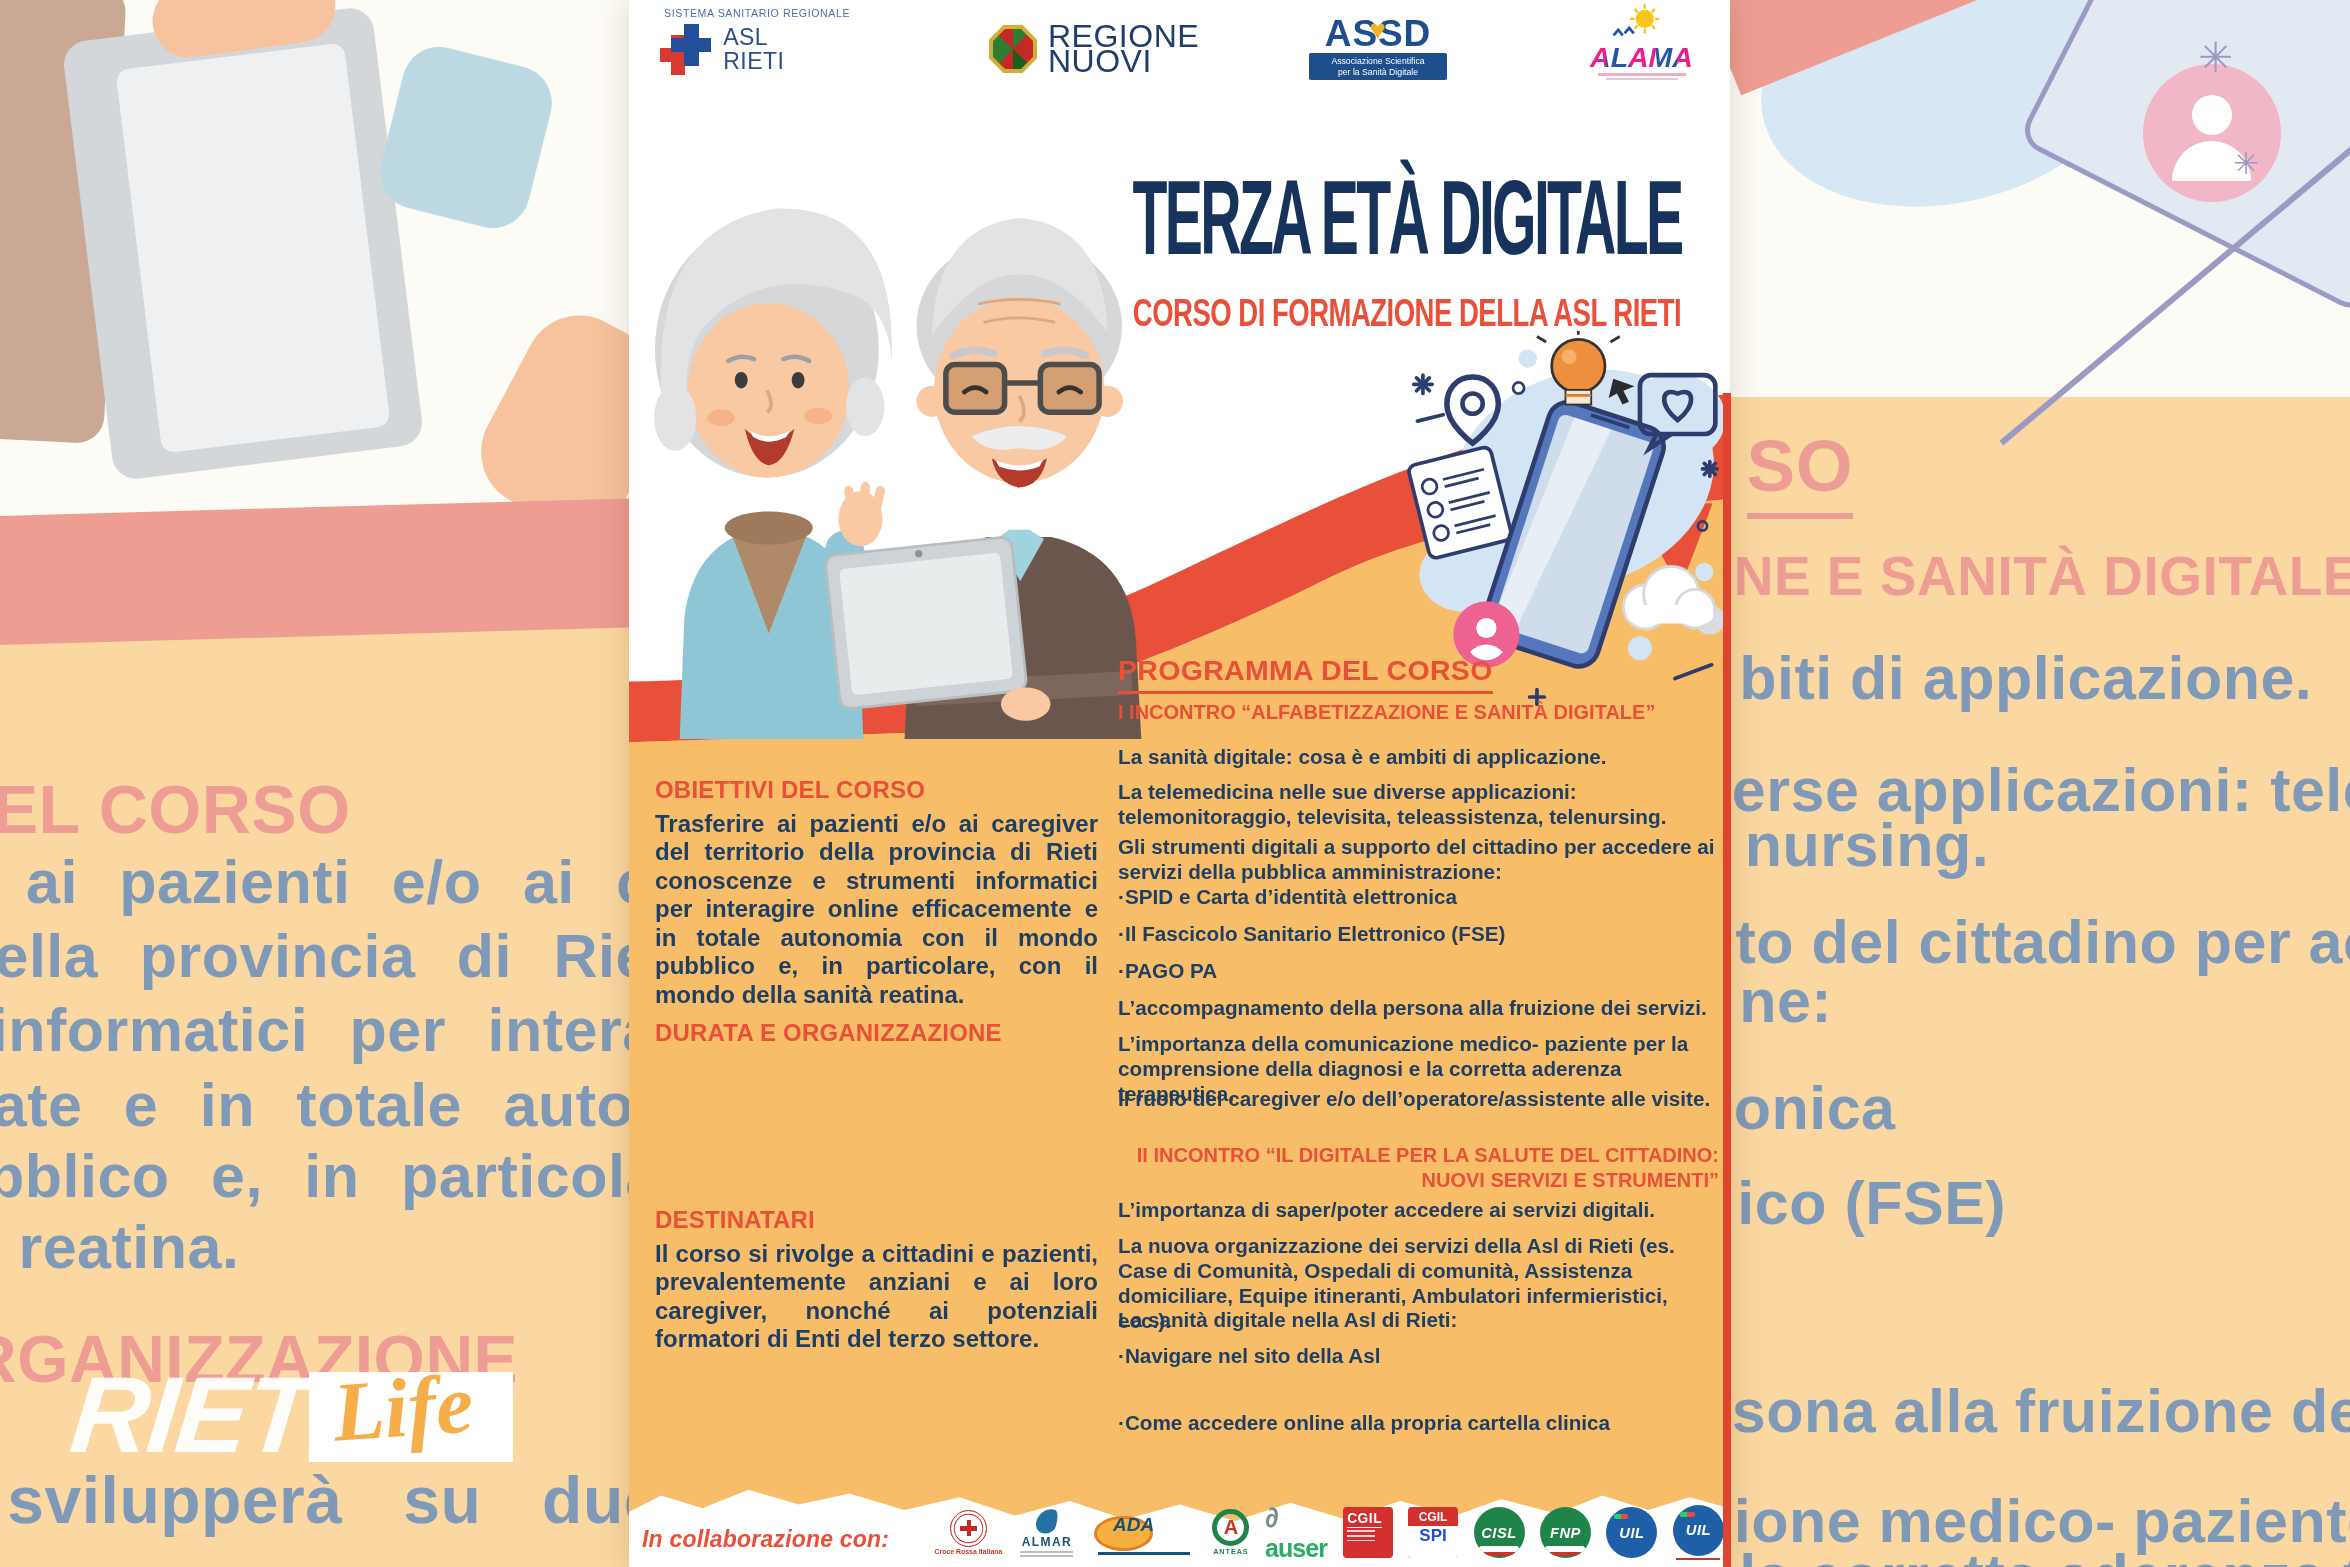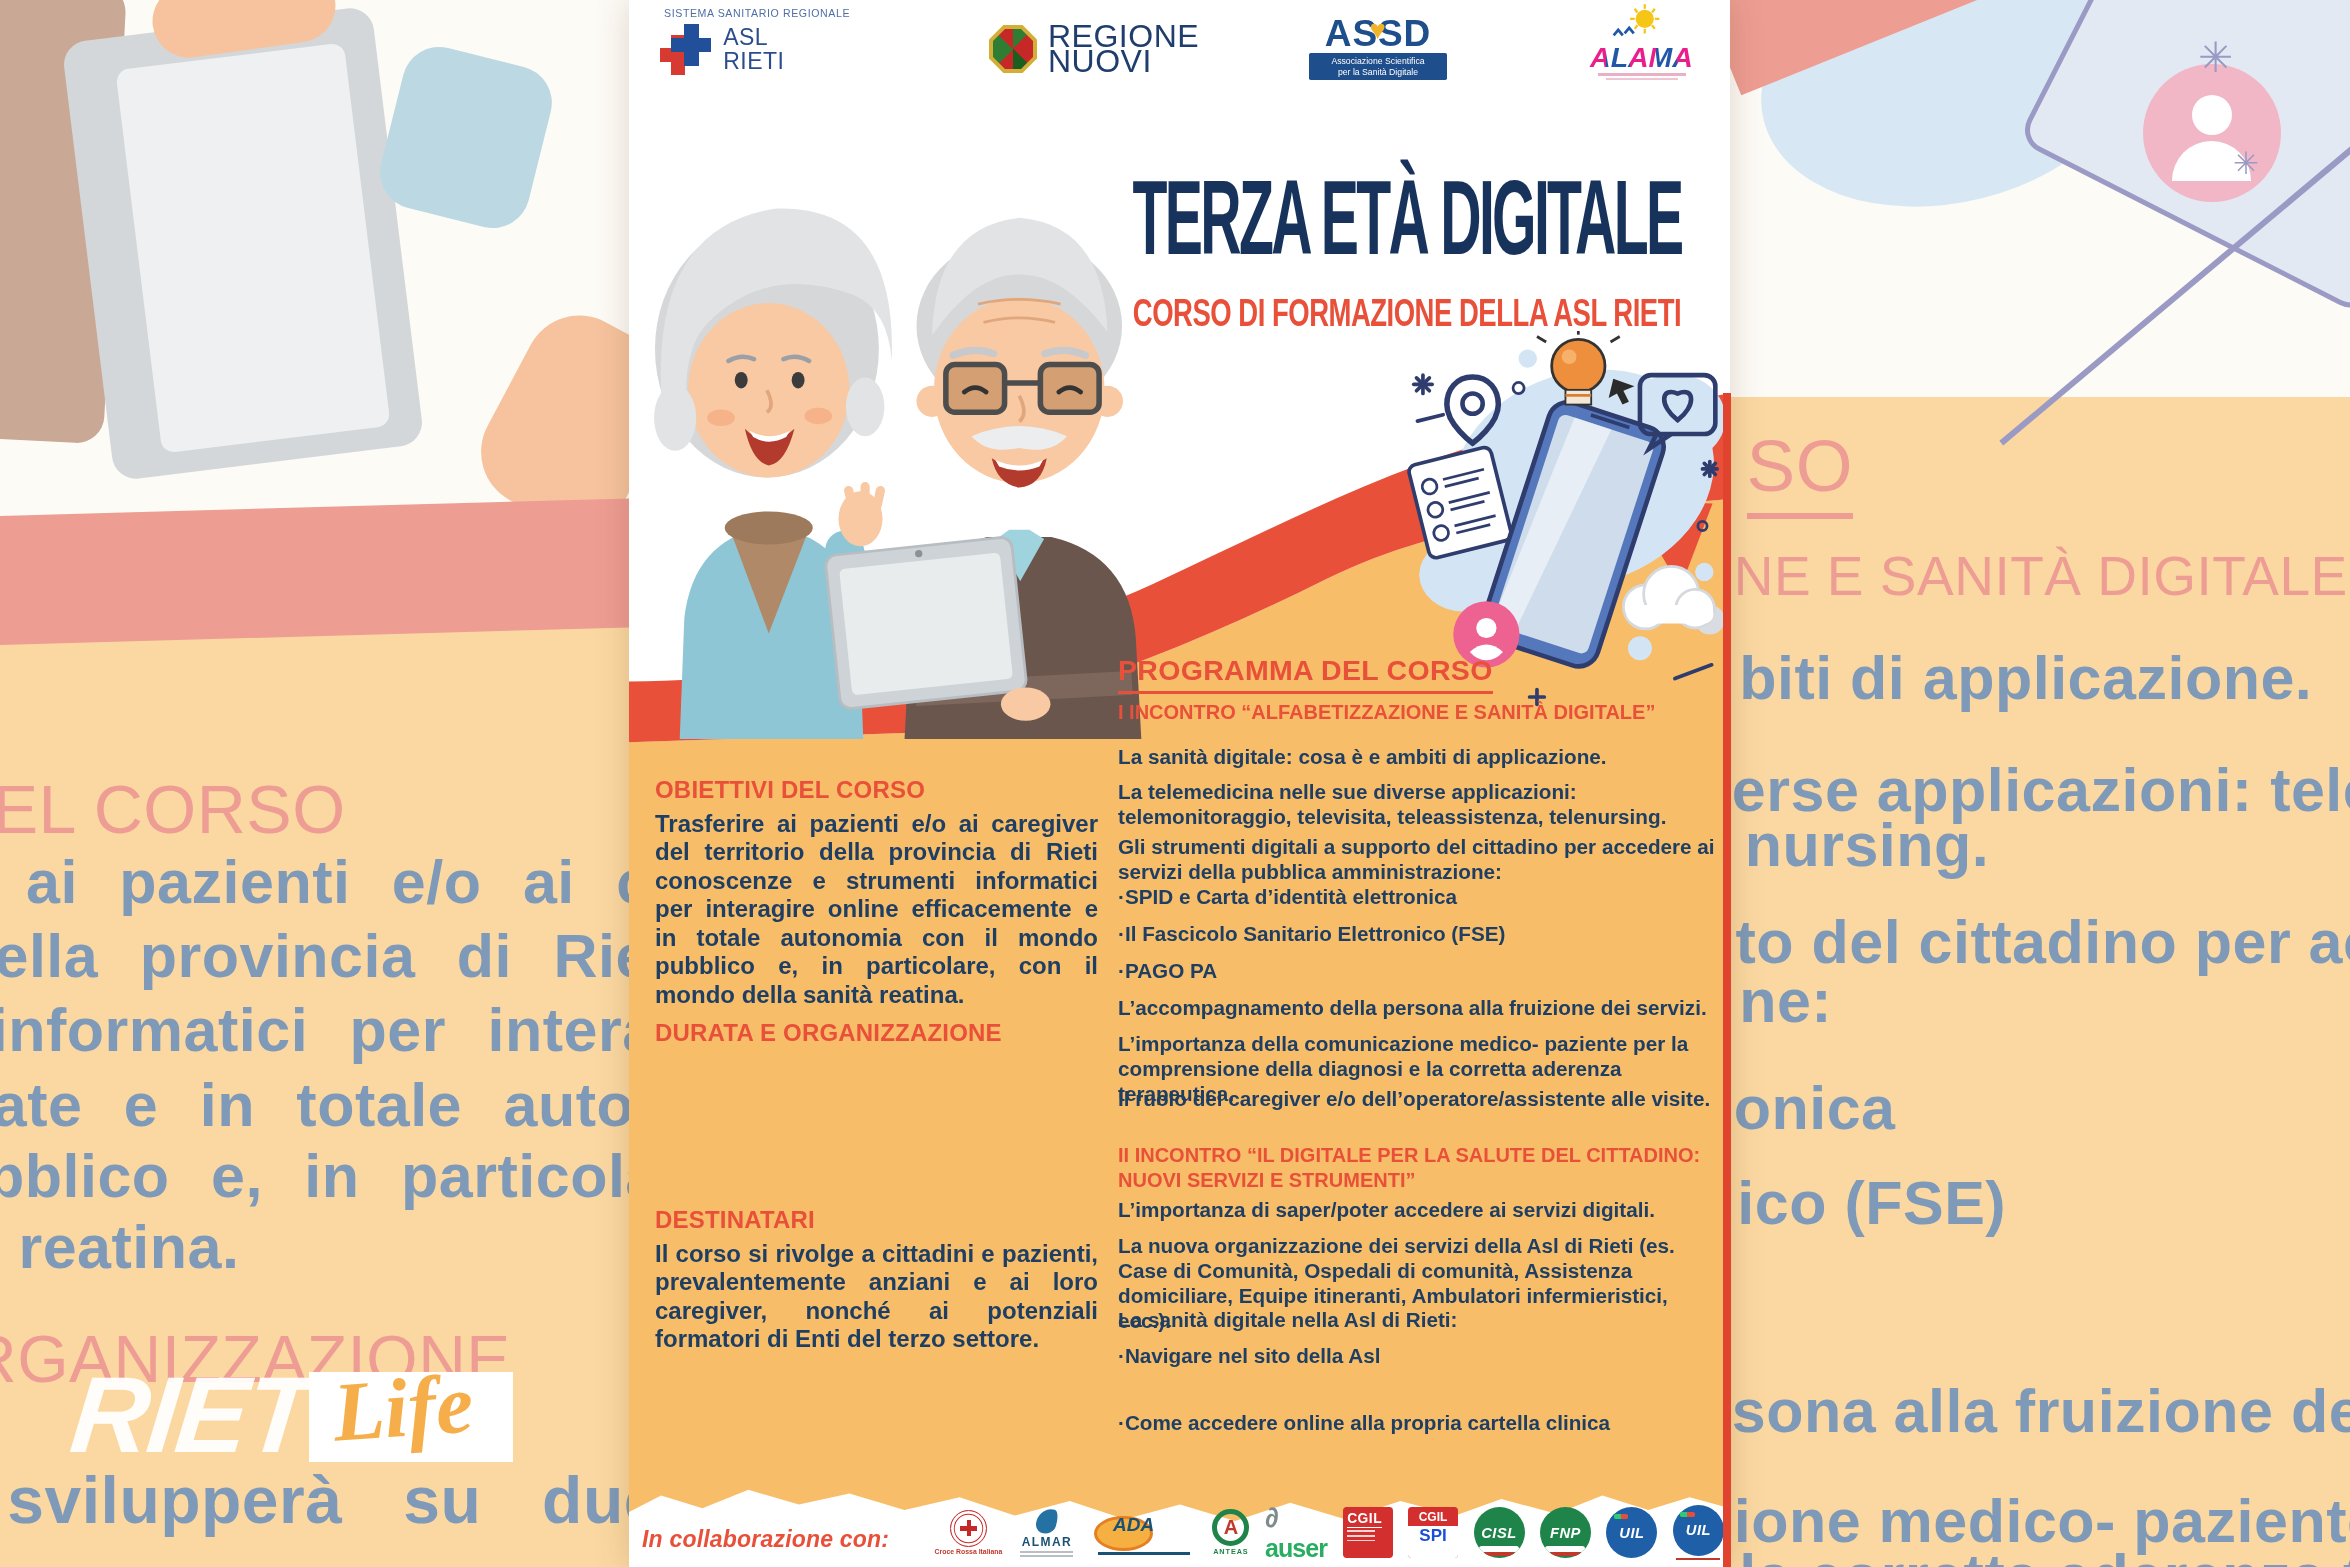--- a/index.html
+++ b/index.html
@@ -7,21 +7,21 @@
   .canvas{position:relative;width:2351px;height:1568px;overflow:hidden;
     font-family:"Liberation Sans",sans-serif;background:#fbd8a1;}
   
   .bgzone{position:absolute;top:0;height:1568px;overflow:hidden;}
   .bgL{left:0;width:629px;}
   .bgR{left:1730px;width:621px;}
   .bg-white{position:absolute;background:#fdfbf6;}
   .frag{position:absolute;white-space:nowrap;font-weight:700;color:#7f9ab8;
     font-size:61px;letter-spacing:0.5px;}
   .frag.jus{word-spacing:24px;}
-  .frag.pink{color:#ee9d94;font-weight:400;}
+  .frag.pink{color:#ee9d94;font-weight:700;}
   .frag.und{border-bottom:6.4px solid #ee9d94;padding-bottom:5.5px;}
   .band{position:absolute;background:#ee9d92;}
   
   .poster{position:absolute;left:629px;top:0;width:1101px;height:1568px;
     background:#ffffff;box-shadow:0 0 33px rgba(80,40,0,.18);}
   .logo-row{position:absolute;left:0;top:0;width:1101px;height:106px;}
   .asl-logo{position:absolute;left:35px;top:7.3px;width:202px;}
   .asl-tag{font-size:10.6px;color:#4d6fa5;letter-spacing:0.6px;margin-left:0;}
   .asl-body{display:flex;align-items:center;margin-top:2.8px;}
   .cross{position:relative;width:50px;height:53px;margin-right:9.2px;}
@@ -396,21 +396,21 @@
     <div class="meet" style="top:700px;">I INCONTRO “ALFABETIZZAZIONE E SANITÀ DIGITALE”</div>
     <p class="pitem" style="top:744px;">La sanità digitale: cosa è e ambiti di applicazione.</p>
     <p class="pitem" style="top:779px;">La telemedicina nelle sue diverse applicazioni: telemonitoraggio, televisita, teleassistenza, telenursing.</p>
     <p class="pitem" style="top:834px;">Gli strumenti digitali a supporto del cittadino per accedere ai servizi della pubblica amministrazione:</p>
     <p class="pitem" style="top:884px;">·SPID e Carta d’identità elettronica</p>
     <p class="pitem" style="top:921px;">·Il Fascicolo Sanitario Elettronico (FSE)</p>
     <p class="pitem" style="top:958px;">·PAGO PA</p>
     <p class="pitem" style="top:995px;">L’accompagnamento della persona alla fruizione dei servizi.</p>
     <p class="pitem" style="top:1031px;">L’importanza della comunicazione medico- paziente per la comprensione della diagnosi e la corretta aderenza terapeutica.</p>
     <p class="pitem" style="top:1086px;">Il ruolo del caregiver e/o dell’operatore/assistente alle visite.</p>
-    <div class="meet" style="top:1143px;">II INCONTRO “IL DIGITALE PER LA SALUTE DEL CITTADINO: NUOVI SERVIZI E STRUMENTI”</div>
+    <div class="meet" style="top:1143px;text-align:right;">II INCONTRO “IL DIGITALE PER LA SALUTE DEL CITTADINO: NUOVI SERVIZI E STRUMENTI”</div>
     <p class="pitem" style="top:1197px;">L’importanza di saper/poter accedere ai servizi digitali.</p>
     <p class="pitem" style="top:1233px;">La nuova organizzazione dei servizi della Asl di Rieti (es. Case di Comunità, Ospedali di comunità, Assistenza domiciliare, Equipe itineranti, Ambulatori infermieristici, ecc.).</p>
     <p class="pitem" style="top:1307px;">La sanità digitale nella Asl di Rieti:</p>
     <p class="pitem" style="top:1343px;">·Navigare nel sito della Asl</p>
     <p class="pitem" style="top:1410px;">·Come accedere online alla propria cartella clinica</p>
 
     <svg class="torn" viewBox="0 0 1199 99" preserveAspectRatio="none">
       <path d="M0,38 L35,20 L80,34 L130,14 L185,30 L240,18 L300,36 L360,22 L420,42 L480,26 L540,46 L600,30 L660,48 L720,28 L780,46 L840,26 L900,42 L950,24 L1010,40 L1060,20 L1110,36 L1155,22 L1199,34 L1199,99 L0,99 Z" fill="#ffffff"></path>
     </svg>
     <div class="collab-label">In collaborazione con:</div>

